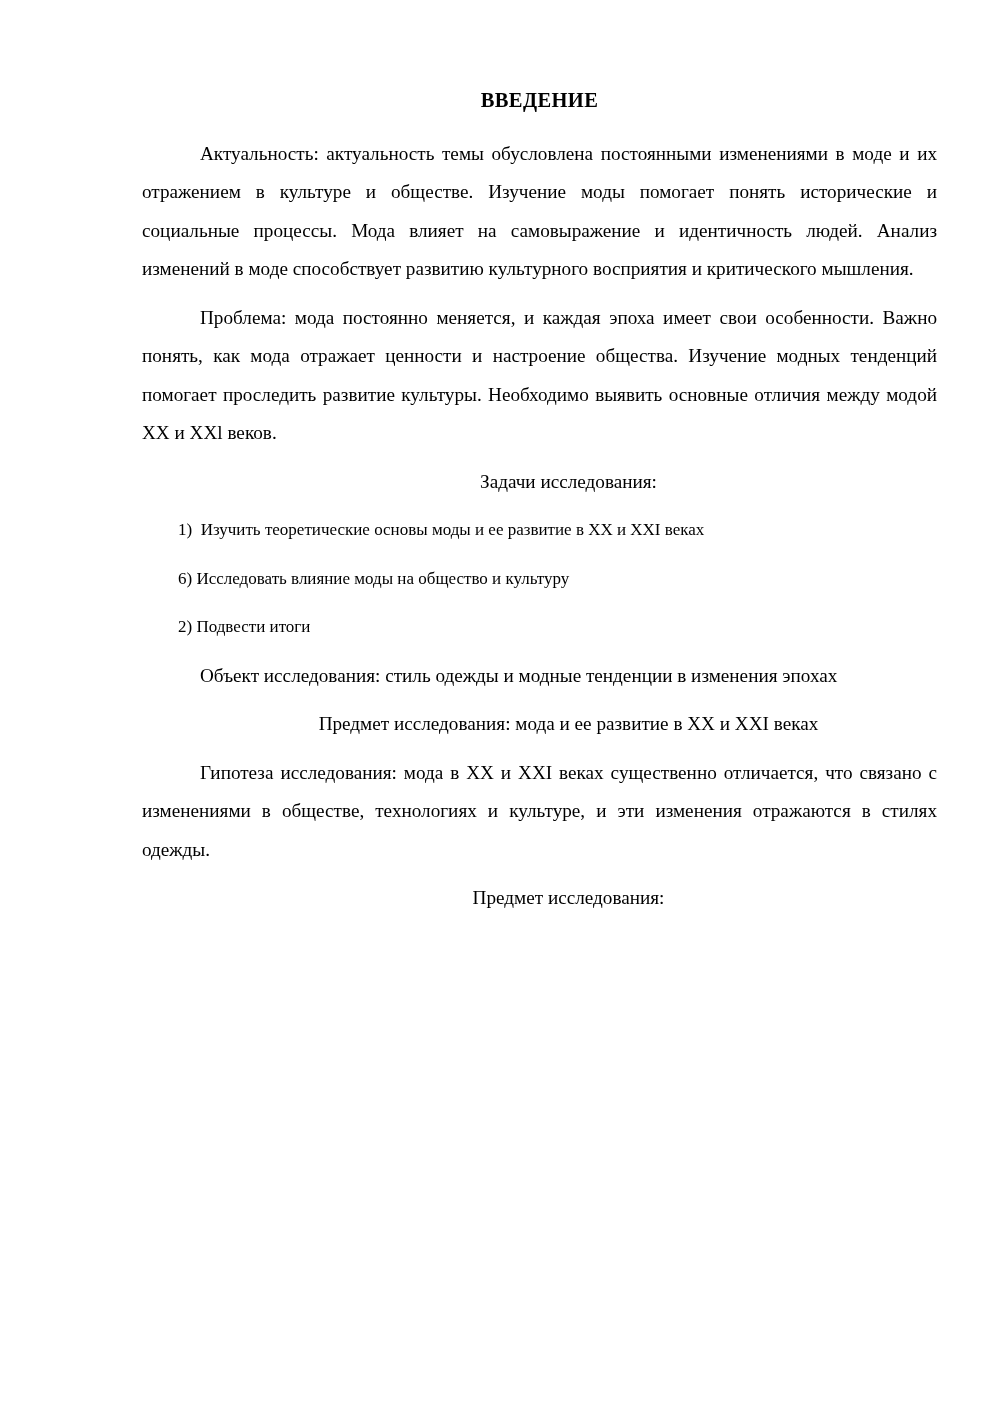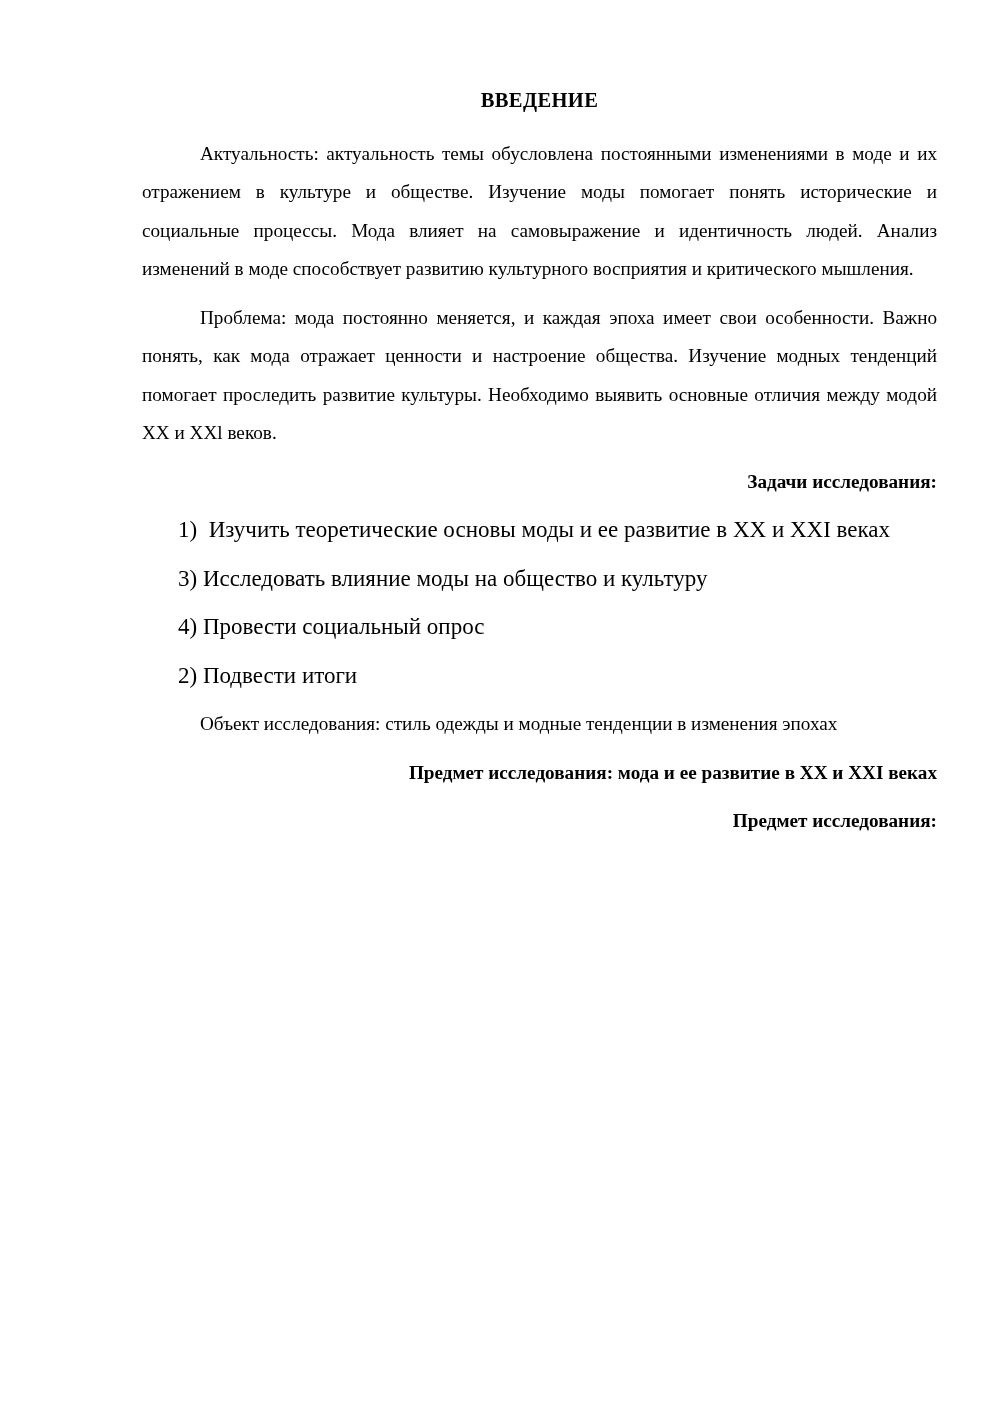--- a/index.html
+++ b/index.html
@@ -42,38 +42,37 @@
     text-indent: 58px;
     margin: 0 0 10px 0;
     hyphens: none;
   }
   .list {
     list-style: none;
     margin: 0;
     padding: 0;
   }
   .list-item {
-    font-size: 23px;
+    font-size: 17px;
     line-height: 38.5px;
     text-align: justify;
     text-justify: inter-word;
     text-indent: 36px;
     margin: 0 0 10px 0;
     white-space: pre-wrap;
   }
   .list-item.nowrap-short {
     text-align: left;
   }
   .plain-line {
     font-size: 19.2px;
     line-height: 38.5px;
-    text-align: right;
+    text-align: center;
     text-indent: 58px;
     margin: 0 0 10px 0;
-    font-weight: bold;
   }
   .page-number {
     position: absolute;
     left: 0;
     right: 0;
     top: 1330px;
     text-align: center;
     font-size: 18px;
     color: #8a8a8a;
     line-height: 1;
@@ -90,29 +89,29 @@
 
     <p class="para">Актуальность: актуальность темы обусловлена постоянными изменениями в моде и их отражением в культуре и обществе. Изучение моды помогает понять исторические и социальные процессы. Мода влияет на самовыражение и идентичность людей. Анализ изменений в моде способствует развитию культурного восприятия и критического мышления.</p>
 
     <p class="para">Проблема: мода постоянно меняется, и каждая эпоха имеет свои особенности. Важно понять, как мода отражает ценности и настроение общества. Изучение модных тенденций помогает проследить развитие культуры. Необходимо выявить основные отличия между модой XX и XXl веков.</p>
 
 
     <p class="plain-line">Задачи исследования:</p>
 
     <ul class="list">
       <li class="list-item">1)  Изучить теоретические основы моды и ее развитие в XX и XXI веках</li>
-      <li class="list-item nowrap-short">3) Исследовать влияние моды на общество и культуру</li>
-      <li class="list-item nowrap-short">4) Провести социальный опрос</li>
+      <li class="list-item nowrap-short">6) Исследовать влияние моды на общество и культуру</li>
       <li class="list-item nowrap-short">2) Подвести итоги</li>
     </ul>
 
     <p class="para">Объект исследования: стиль одежды и модные тенденции в изменения эпохах</p>
 
     <p class="plain-line">Предмет исследования: мода и ее развитие в XX и XXI веках</p>
 
+    <p class="para">Гипотеза исследования: мода в XX и XXI веках существенно отличается, что связано с изменениями в обществе, технологиях и культуре, и эти изменения отражаются в стилях одежды.</p>
 
     <p class="plain-line">Предмет исследования:</p>
 
   </div>
 
   <div class="page-number">3</div>
 
 </div>
 
 </body></html>

